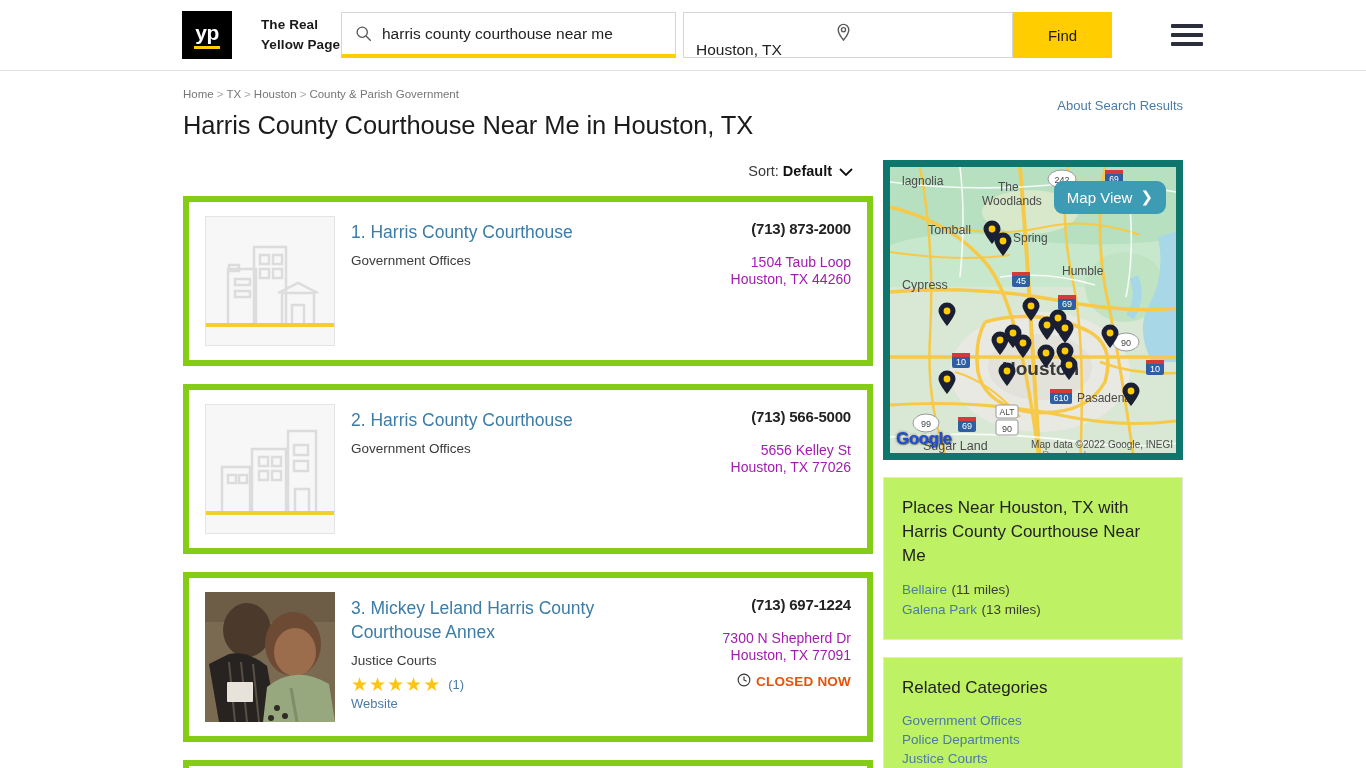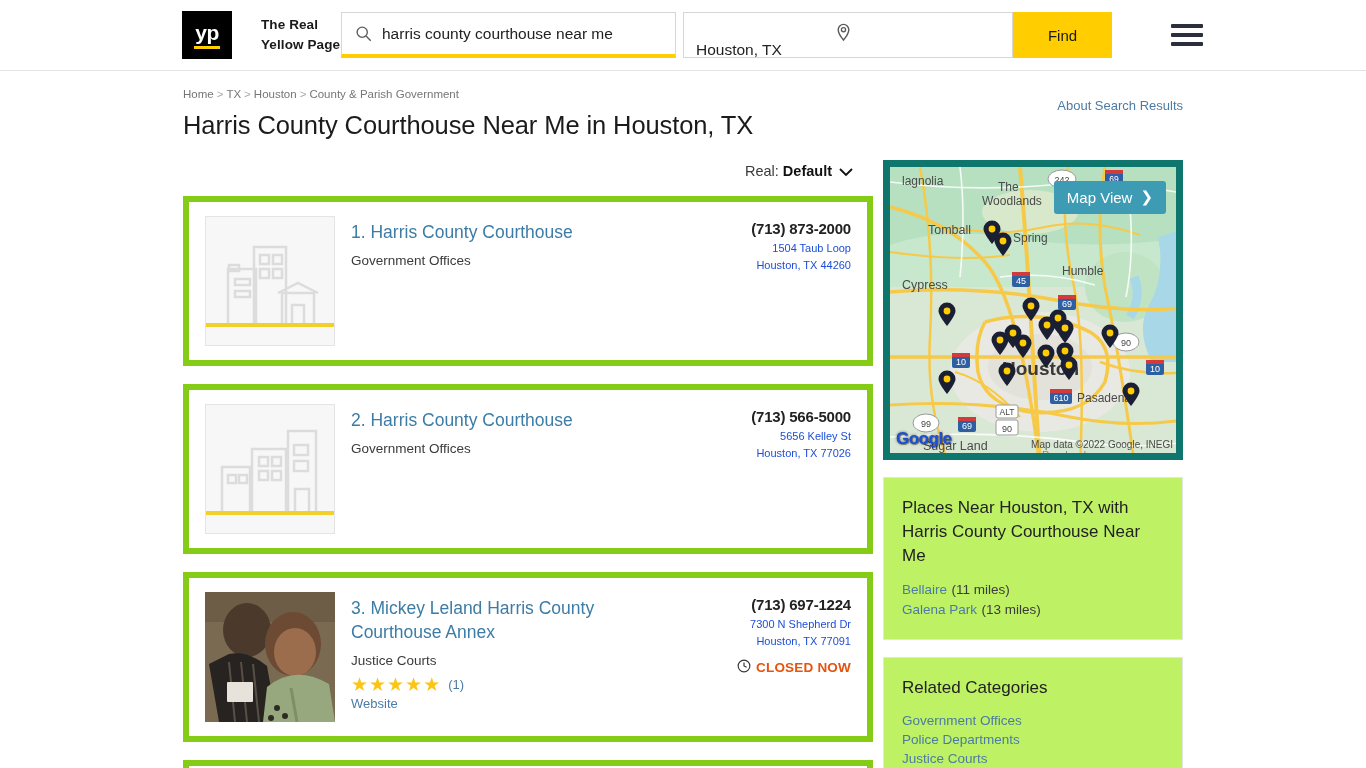--- a/index.html
+++ b/index.html
@@ -216,24 +216,24 @@
     text-align: right;
     padding-top: 4px;
   }
   .phone {
     font-size: 15px;
     font-weight: bold;
     color: #222;
     letter-spacing: -0.2px;
   }
   .addr {
-    font-size: 11px;
-    color: #1d4ed8;
+    font-size: 14px;
+    color: #a21caf;
     line-height: 17px;
-    margin-top: 3px;
+    margin-top: 17px;
   }
   .closed-now {
     margin-top: 9px;
     display: flex;
     align-items: center;
     justify-content: flex-end;
     gap: 5px;
     color: #e4540f;
     font-weight: bold;
     font-size: 13.5px;
@@ -248,21 +248,21 @@
     overflow: hidden;
     background: #b7e0c7;
   }
   .map-view-btn {
     position: absolute;
     right: 10px; top: 14px;
     background: #3d9cb4;
     color: #fff;
     font-size: 15px;
     padding: 7px 13px 8px 13px;
-    border-radius: 3px;
+    border-radius: 9px;
     display: flex;
     align-items: center;
     gap: 8px;
     cursor: pointer;
     z-index: 9;
   }
   .google-wm {
     position: absolute;
     left: 6px; bottom: 4px;
     font-family: "Liberation Sans", sans-serif;
@@ -360,21 +360,21 @@
 
   <a href="#" class="about-link">About Search Results</a>
 
   <h1 class="page-title">Harris County Courthouse Near Me in Houston, TX</h1>
 
   <div class="content">
 
     <div class="results-col">
 
       <div class="sortbar">
-        <span class="s-label">Real:</span><span class="s-value">Default</span><span class="caret"><svg width="14" height="9" viewBox="0 0 14 9">
+        <span class="s-label">Sort:</span><span class="s-value">Default</span><span class="caret"><svg width="14" height="9" viewBox="0 0 14 9">
               <polyline points="1,1 7,7 13,1" fill="none" stroke="#111" stroke-width="1.8"></polyline>
             </svg></span>
       </div>
 
       <div class="card">
         <div class="thumb">
           <svg width="128" height="128" viewBox="0 0 128 128">
             <rect x="0" y="0" width="128" height="128" fill="#f7f7f7"></rect>
             <rect x="22" y="52" width="28" height="56" fill="none" stroke="#dcdcdc" stroke-width="2.5"></rect>
             <rect x="23" y="48" width="10" height="6" fill="none" stroke="#dcdcdc" stroke-width="2.5"></rect>

